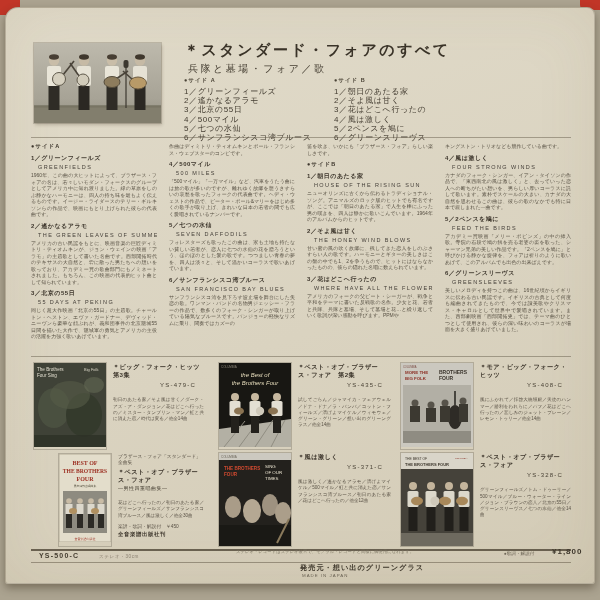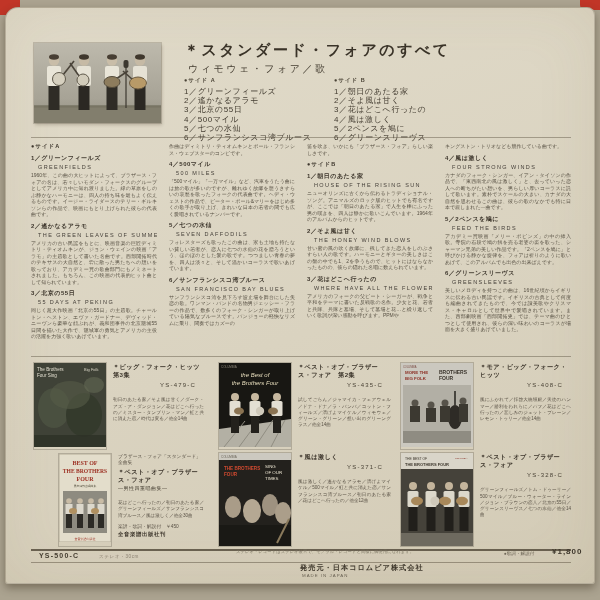--- a/index.html
+++ b/index.html
@@ -134,21 +134,21 @@
         <rect x="1" y="23" width="14" height="20" rx="2" fill="#e6e2d5"></rect>
         <circle cx="8" cy="17.5" r="5.2" fill="#c6baa5"></circle>
         <ellipse cx="8" cy="14" rx="5" ry="2.8" fill="#3f372d"></ellipse>
         <line x1="1" y1="37" x2="-9" y2="28" stroke="#4a443a" stroke-width="1.6"></line>
         <ellipse cx="6" cy="40" rx="8.5" ry="6" fill="#b89a68" stroke="#6a5a40" stroke-width="1"></ellipse>
       </g>
     </svg>
   </div>
 
   <div class="hdr-title">＊スタンダード・フォアのすべて</div>
-  <div class="hdr-artist">ウィモウェ・フォア／歌</div>
+  <div class="hdr-artist">兵隊と墓場・フォア／歌</div>
 
   <div class="tl tl-a">
     <div class="tl-label">●サイド A</div>
     <div class="tl-item">1／グリーンフィールズ</div>
     <div class="tl-item">2／遙かなるアラモ</div>
     <div class="tl-item">3／北京の55日</div>
     <div class="tl-item">4／500マイル</div>
     <div class="tl-item">5／七つの水仙</div>
     <div class="tl-item">6／サンフランシスコ湾ブルース</div>
   </div>
@@ -408,17 +408,17 @@
     </div>
   </div>
 
   <div class="rule rule-3"></div>
   <div class="f-cat">YS-500-C</div>
   <div class="f-format">ステレオ・30cm</div>
   <div class="f-notice">ステレオ・レコードはステレオ装置で、モノラル・レコードと同様に御使用になれます。</div>
   <div class="f-spec">●歌詞・解説付</div>
   <div class="f-price">¥1,800</div>
   <div class="rule rule-4"></div>
-  <div class="f-pub">発売元・日本コロムビア株式会社</div>
+  <div class="f-pub">発売元・想い出のグリーングラス</div>
   <div class="f-made">MADE IN JAPAN</div>
 
 </div>
 </div>
 
 </body></html>

